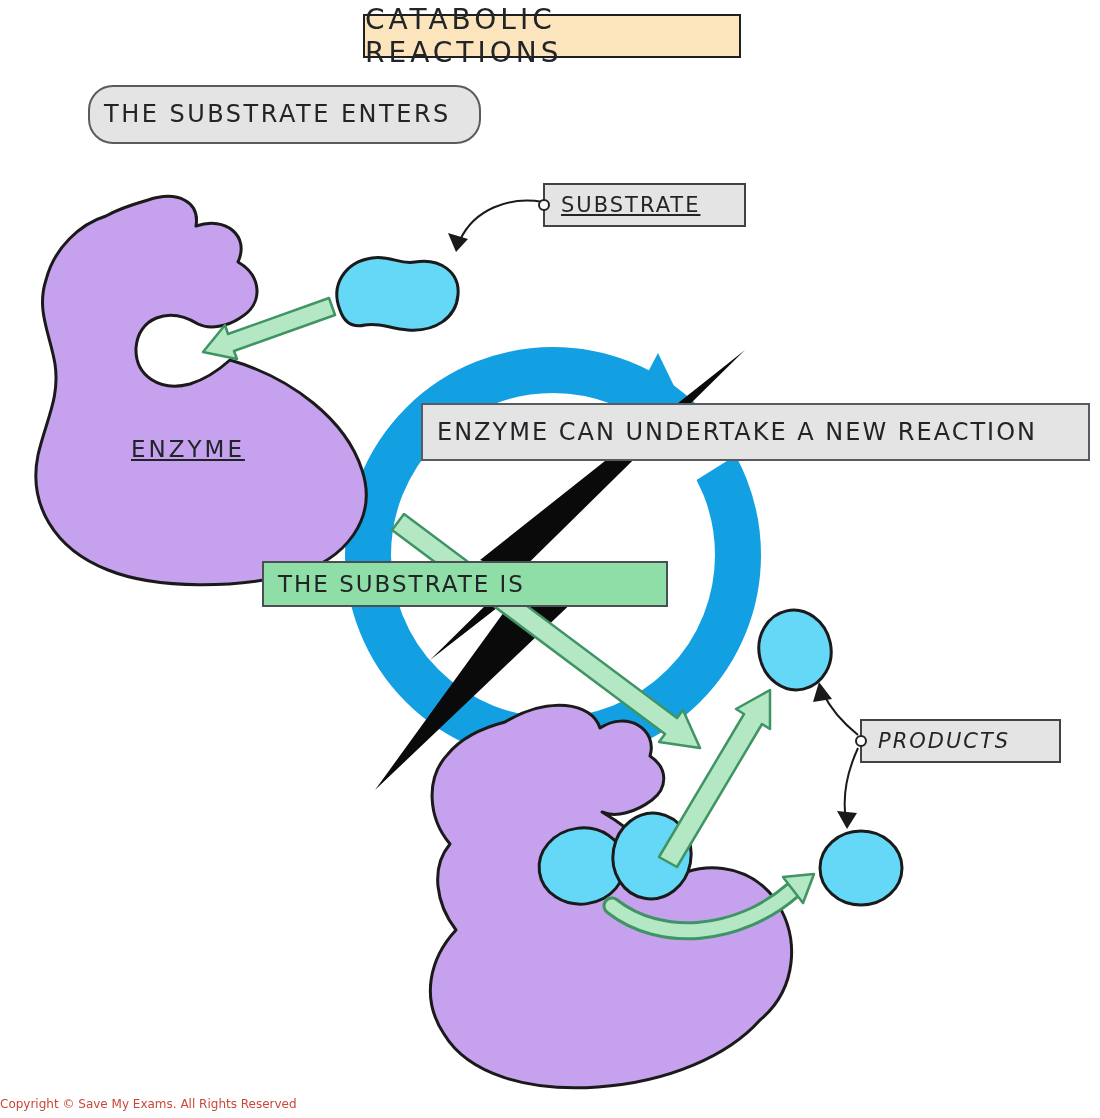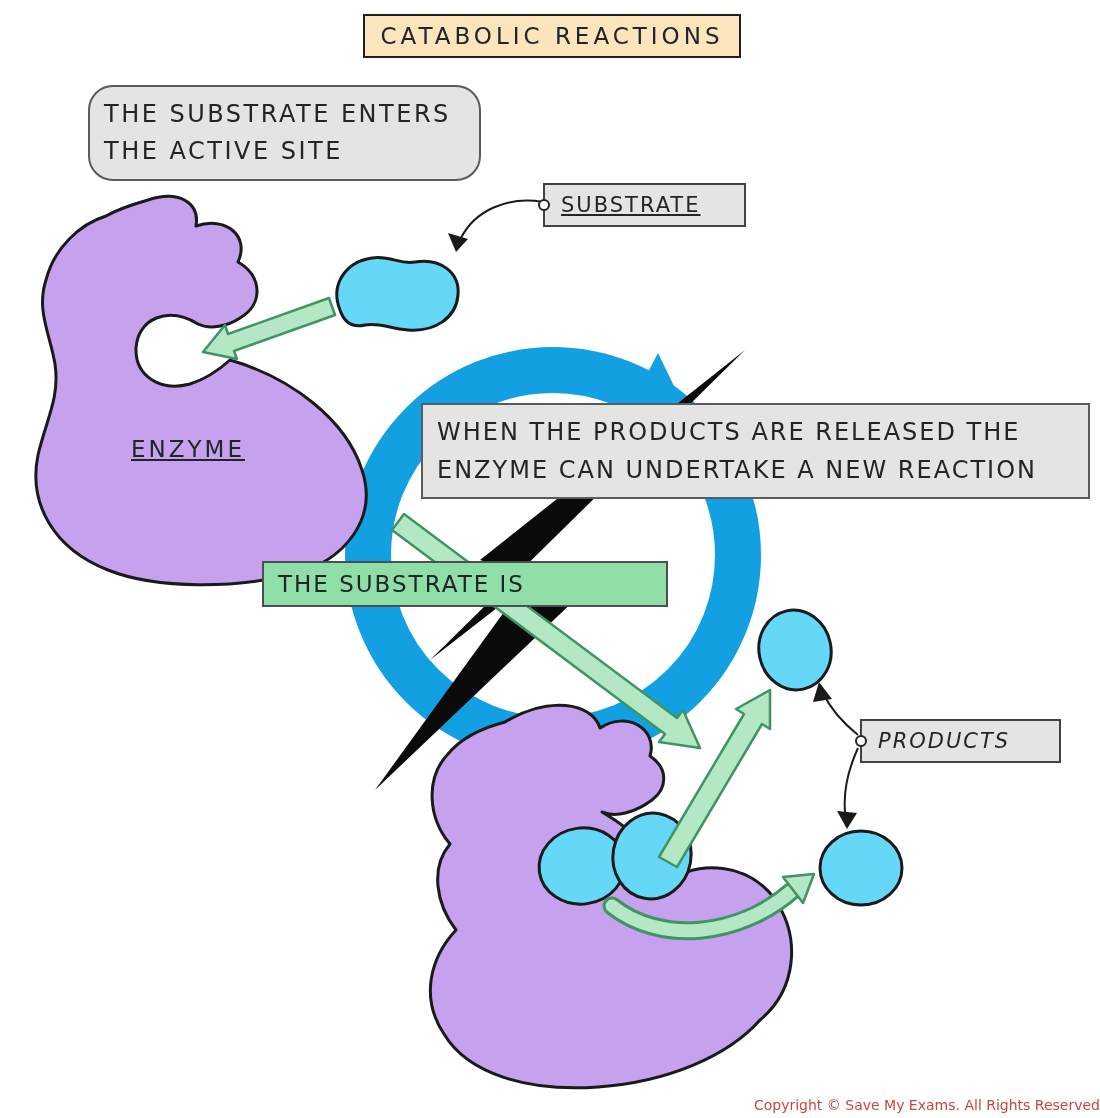--- a/index.html
+++ b/index.html
@@ -22,21 +22,21 @@
   .ptr       { fill:none; stroke:#1a1a1a; stroke-width:2px; }
   .ptrhead   { fill:#1a1a1a; }
 
   
   .box { position:absolute; box-sizing:border-box; }
   .box span { display:block; }
   .title-box {
     left:363px; top:14px; width:378px; height:44px;
     background:var(--c-title_bg,#fce4bc); border:2px solid #1f1f1f;
     display:flex; align-items:center; justify-content:center;
-    font-size:23px; letter-spacing:4px;
+    font-size:28px; letter-spacing:4px;
   }
   .gray { background:var(--c-label_bg,#e4e4e4); border:2px solid #585c60; }
   .box1 { left:88px;  top:85px;  width:393px; padding:9px 14px;  font-size:24px; letter-spacing:2.5px; line-height:37px;border-radius:25px; }
   .box2 { left:421px; top:403px; width:669px; padding:8px 14px;  font-size:24px; letter-spacing:2px;   line-height:38px; }
   .greenbox {
     left:262px; top:561px; width:406px; padding:3px 14px;
     background:var(--c-green_bg,#8fdda7); border:2px solid #4b4f53;
     font-size:23px; letter-spacing:2px; line-height:36px;
   }
   .tag {
@@ -45,22 +45,22 @@
     background:var(--c-label_bg,#e4e4e4); border:2px solid #3f4347;
   }
   .tag-substrate { left:543px; top:183px; width:173px;text-decoration:underline; }
   .tag-products  { left:860px; top:719px; width:171px;font-style:italic; }
   .hole {
     position:absolute; left:-7px; top:50%; transform:translateY(-50%);
     width:8px; height:8px; border:2px solid #222; border-radius:50%; background:#fff;
   }
   .enzyme-label { position:absolute; left:131px; top:436px; font-size:23px; letter-spacing:3px;text-decoration:underline; }
   .copyright {
-    position:absolute; left:0; top:1097px; width:100%; text-align:right;
-    font-size:14px; color:var(--c-copyright,#c8473a);
+    position:absolute; left:0; top:1097px; width:100%; text-align:left;
+    font-size:12px; color:var(--c-copyright,#c8473a);
   }
 </style>
 </head>
 <body>
 
 <div class="stage">
 
   <svg class="art" width="1100" height="1118" viewBox="0 0 1100 1118">
 
     <circle class="ring" cx="553" cy="555" r="185"></circle>
@@ -132,32 +132,30 @@
     <polygon class="ptrhead" points="819,682 813,702 832,699"></polygon>
 
     <path class="ptr" d="M 858 748 C 847 772 842 796 846 820"></path>
     <polygon class="ptrhead" points="847,829 837,811 857,813"></polygon>
   </svg>
 
   <div class="box title-box">CATABOLIC REACTIONS</div>
 
   <div class="box gray box1">
     <span>THE SUBSTRATE ENTERS</span>
-    <span>THE ACTIVE SITE</span>
   </div>
 
   <div class="tag tag-substrate">
     <span class="hole"></span>
     <span>SUBSTRATE</span>
   </div>
 
   <div class="enzyme-label">ENZYME</div>
 
   <div class="box gray box2">
-    <span>WHEN THE PRODUCTS ARE RELEASED THE</span>
     <span>ENZYME CAN UNDERTAKE A NEW REACTION</span>
   </div>
 
   <div class="box greenbox">
     <span>THE SUBSTRATE IS</span>
   </div>
 
   <div class="tag tag-products">
     <span class="hole"></span>
     <span>PRODUCTS</span>

